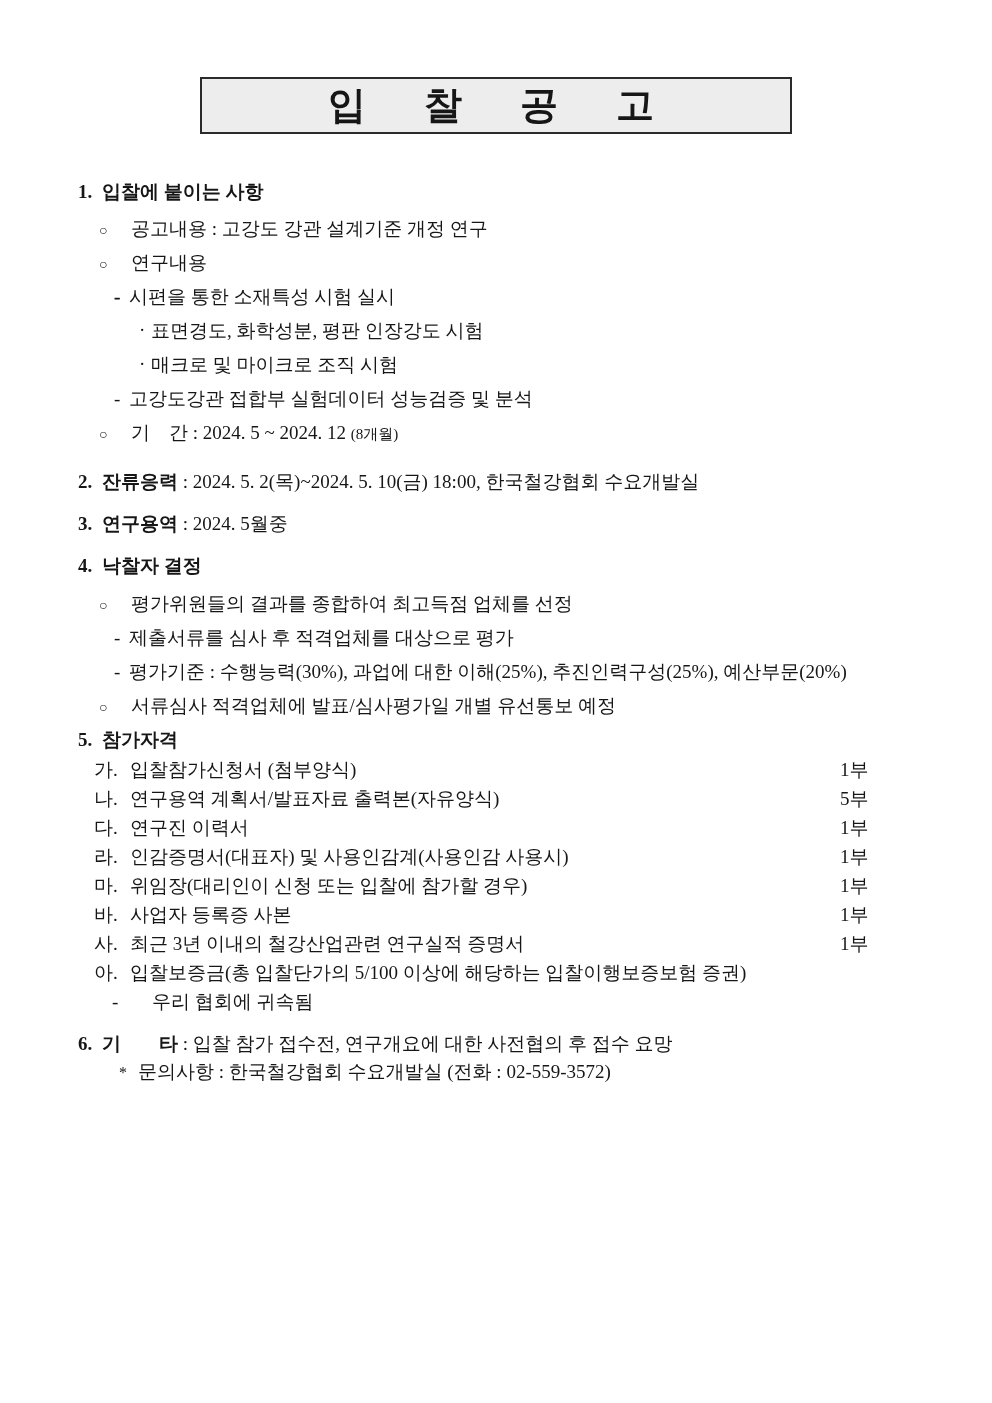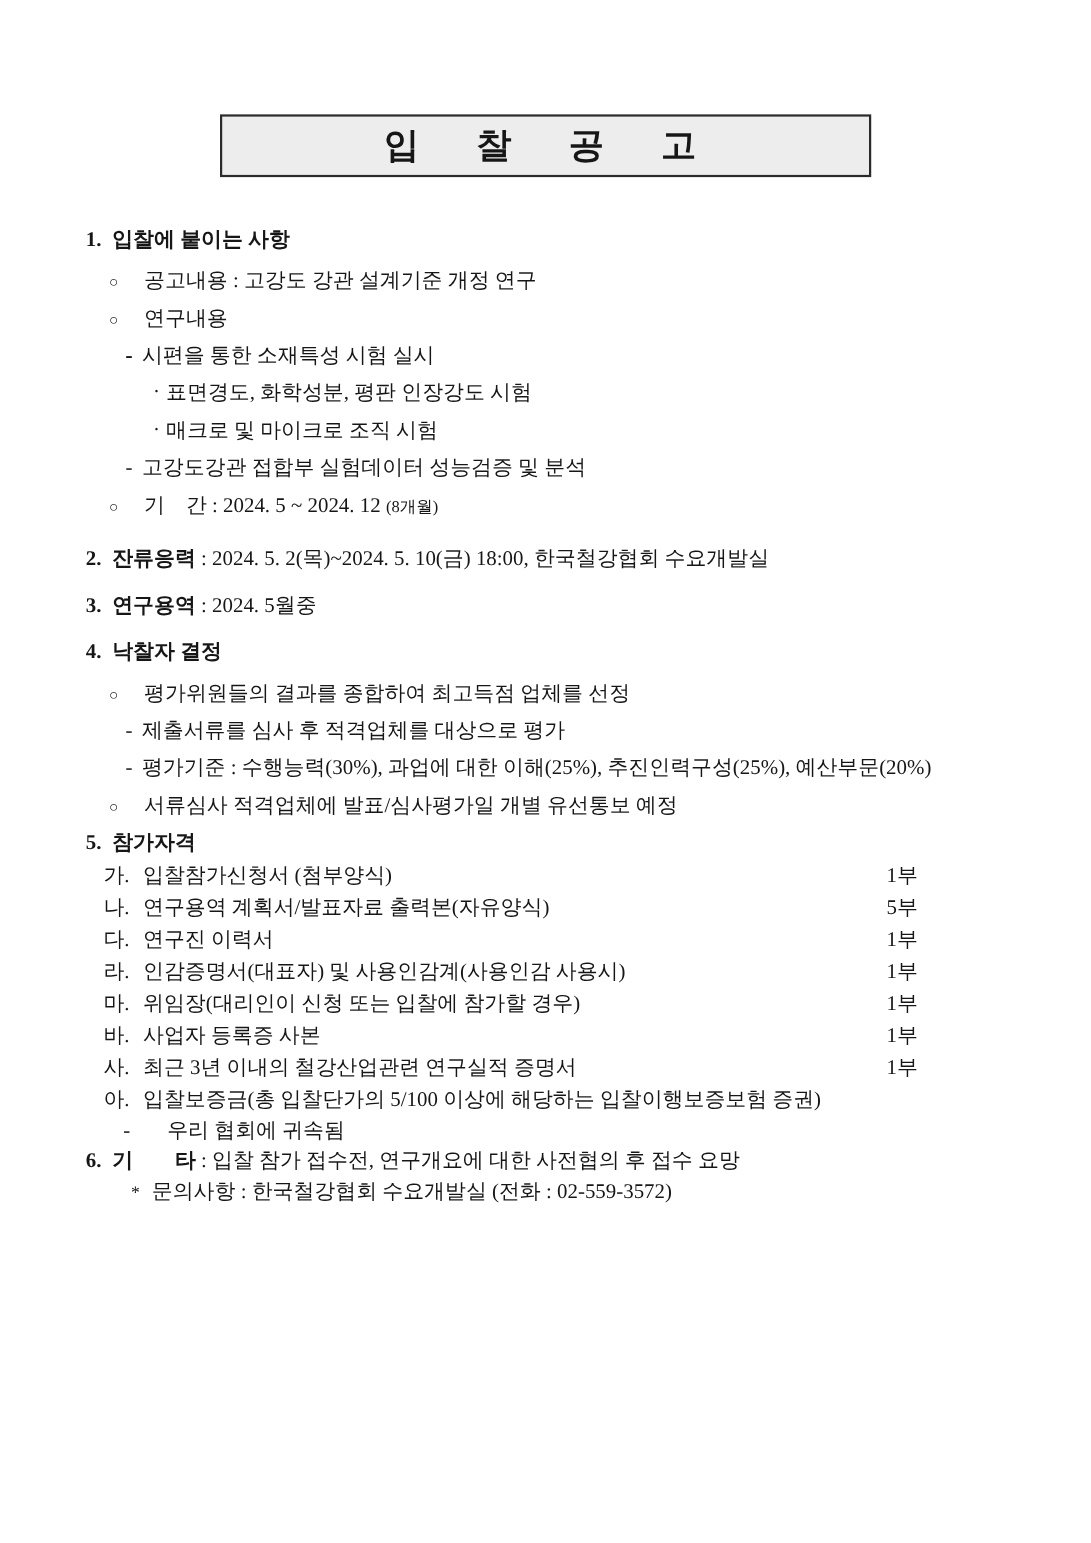--- a/index.html
+++ b/index.html
@@ -8,29 +8,29 @@
     position: relative;
     width: 992px;
     height: 1403px;
     background: #ffffff;
     color: #161616;
     font-family: "Liberation Serif", "DejaVu Serif", serif;
     font-size: 19px;
     overflow: hidden;
   }
   .title-box {
-    margin: 104px auto 0 auto;
+    margin: 77px auto 0 auto;
     width: 592px;
     height: 57px;
     background: #ededed;
     border: 2px solid #2b2b2b;
     display: flex;
     align-items: center;
     justify-content: center;
-    font-size: 32px;
+    font-size: 38px;
     font-weight: 700;
     letter-spacing: 10px;
     white-space: pre;
   }
   .content { padding-top: 46px; }
 
   .line {
     position: relative;
     line-height: 24px;
     white-space: nowrap;
@@ -58,24 +58,24 @@
   .sec-5 { margin-top: 6px; }
   .sec-5 .sec-head { margin-bottom: 6px; }
   .doc-row {
     position: relative;
     padding-left: 130px;
     line-height: 24px;
     margin-bottom: 5px;
     white-space: nowrap;
   }
   .doc-row .label { position: absolute; left: 94px; }
-  .doc-row .count { position: absolute; left: 806px; }
+  .doc-row .count { position: absolute; left: 840px; }
   .note-1 { padding-left: 130px; margin-bottom: 3px; }
   .note-1 .marker { left: 112px; }
-  .note-2 { padding-left: 152px; margin-bottom: 3px; }
+  .note-2 { padding-left: 152px; margin-bottom: 18px; }
 
   .sec-6 { margin-top: 2px; }
   .sec-6 .head-line { margin-bottom: 4px; }
   .contact-line { padding-left: 138px; }
   .contact-line .star { position: absolute; left: 119px; top: 1px; font-size: 16px; }
 
   .small { font-size: 15px; margin-top: 12px; }
 </style>
 </head>
 <body>

